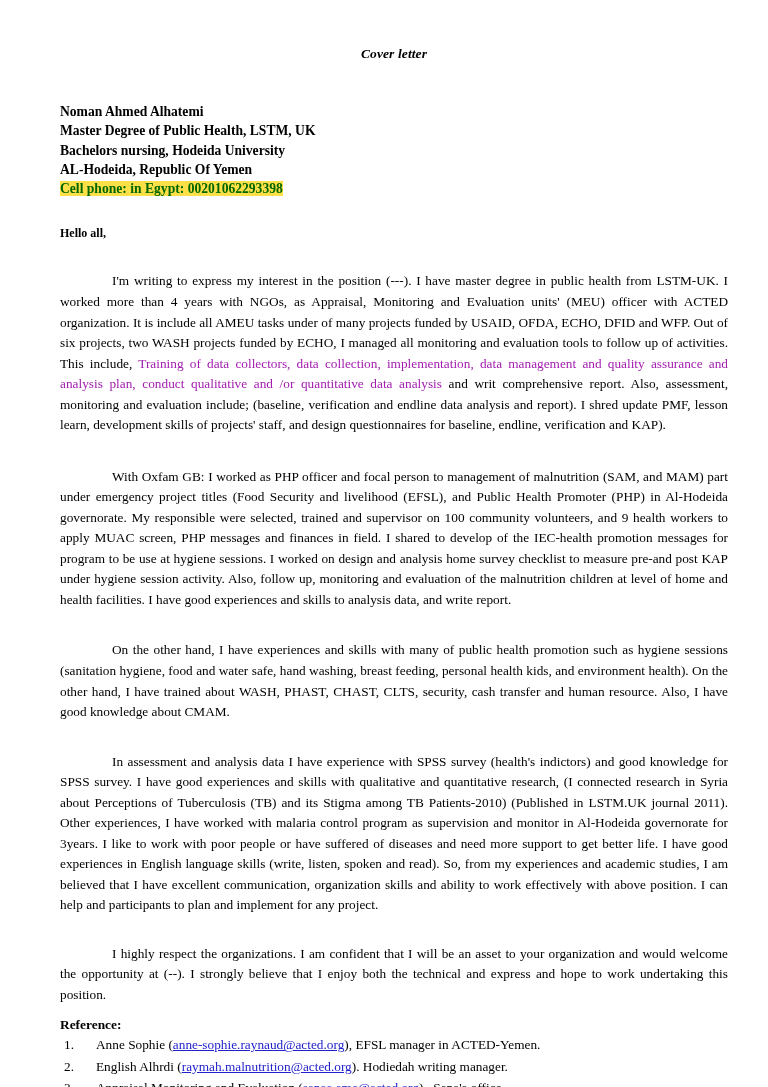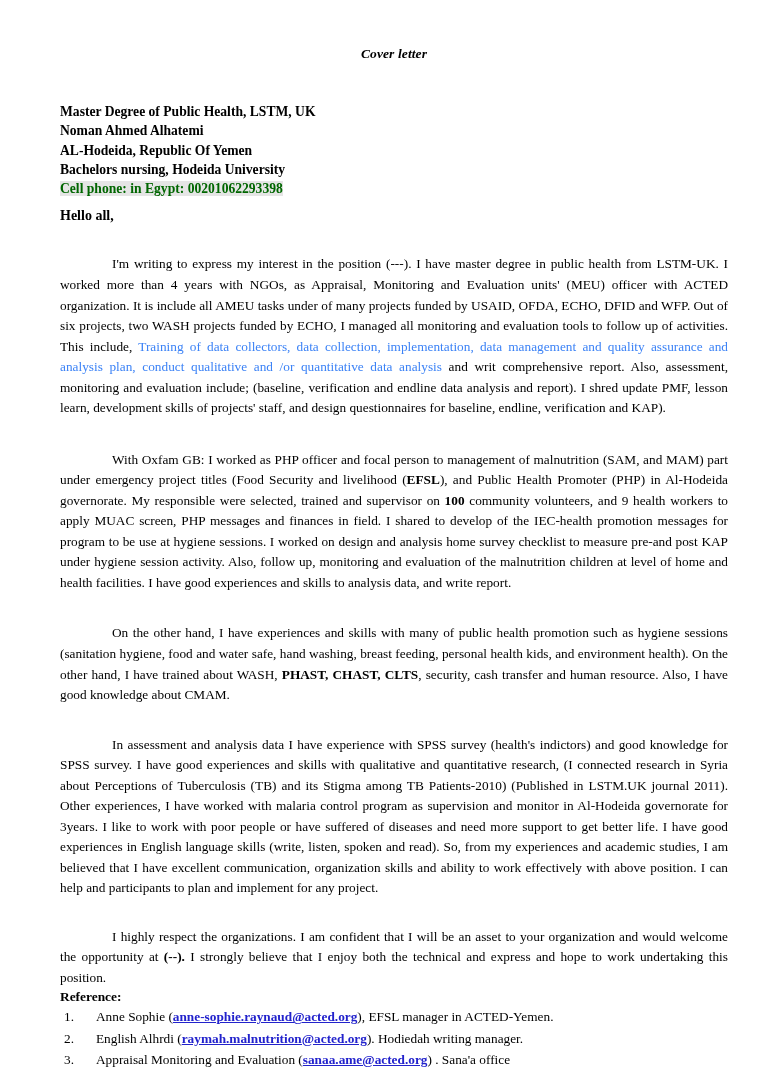--- a/index.html
+++ b/index.html
@@ -31,54 +31,54 @@
   .sender-block {
     margin-top: 40px;
     font-weight: bold;
     font-size: 13.6px;
     line-height: 1.42;
   }
   .sender-line {
     white-space: nowrap;
   }
   .hl-phone {
-    background: #e5e5e5;
+    background: #fde047;
     color: #006600;
     font-weight: bold;
   }
   .salutation {
     font-weight: bold;
-    font-size: 14px;
-    margin-top: 10px;
+    font-size: 12px;
+    margin-top: 28px;
   }
   .body-p {
     font-size: 13.3px;
     line-height: 1.545;
     text-align: justify;
     margin: 0;
     padding-top: 30px;
   }
   .body-p .indent {
     display: inline-block;
     width: 52px;
   }
   .body-p.p2 { padding-top: 31px; }
   .body-p.p3 { padding-top: 30px; }
   .body-p.p4 { padding-top: 29px; }
   .body-p.p5 { padding-top: 28px; }
   .gray {
-    color: #3b82f6;
+    color: #a21caf;
   }
   b, .bold {
-    font-weight: bold;
+    font-weight: normal;
   }
   .ref-heading {
     font-weight: bold;
     font-size: 13.4px;
-    margin-top: 1px;
+    margin-top: 12px;
   }
   ol.ref-list {
     list-style: none;
     margin: 2px 0 0 0;
     padding: 0;
     font-size: 13.3px;
     line-height: 1.52;
   }
   ol.ref-list > li {
     position: relative;
@@ -86,35 +86,34 @@
     margin-bottom: 1px;
   }
   ol.ref-list > li .num {
     position: absolute;
     left: 4px;
     top: 0;
   }
   a.email {
     color: #2222CC;
     text-decoration: underline;
-    font-weight: bold;
   }
 </style>
 </head>
 <body>
 
 <div class="page">
 
   <div class="doc-title">Cover letter</div>
 
   <div class="sender-block">
+    <div class="sender-line">Noman Ahmed Alhatemi</div>
     <div class="sender-line">Master Degree of Public Health, LSTM, UK</div>
-    <div class="sender-line">Noman Ahmed Alhatemi</div>
+    <div class="sender-line">Bachelors nursing, Hodeida University</div>
     <div class="sender-line">AL-Hodeida, Republic Of Yemen</div>
-    <div class="sender-line">Bachelors nursing, Hodeida University</div>
     <div class="sender-line"><span class="hl-phone">Cell phone: in Egypt: 00201062293398</span></div>
   </div>
 
   <div class="salutation">Hello all,</div>
 
   <p class="body-p p1"><span class="indent"></span><span>I'm writing to express my interest in the position (---). I have master degree in public health from LSTM-UK. I worked more than 4 years with NGOs, as Appraisal, Monitoring and Evaluation units' (MEU) officer with ACTED organization. It is include all AMEU tasks under of many projects funded by USAID, OFDA, ECHO, DFID and WFP. Out of six projects, two WASH projects funded by ECHO, I managed all monitoring and evaluation tools to follow up of activities. This include, </span><span class="gray">Training of data collectors, data collection,  implementation, data management and quality assurance and analysis plan, conduct qualitative and /or quantitative data analysis </span><span>and writ comprehensive report. Also, assessment, monitoring and evaluation include; (baseline, verification and endline data analysis and report). I shred update PMF, lesson learn, development skills of projects' staff, and design questionnaires for baseline, endline, verification and KAP).</span></p>
 
   <p class="body-p p2"><span class="indent"></span><span>With Oxfam GB: I worked as PHP officer and focal person to management of malnutrition (SAM, and MAM) part under emergency project titles (Food Security and livelihood (</span><b>EFSL</b><span>), and Public Health Promoter (PHP) in Al-Hodeida governorate. My responsible were selected, trained and supervisor on </span><b>100</b><span> community volunteers, and 9 health workers to apply MUAC screen, PHP messages and finances in field. I shared to develop of the IEC-health promotion messages for program to be use at hygiene sessions. I worked on design and analysis home survey checklist to measure pre-and post KAP under hygiene session activity. Also, follow up, monitoring and evaluation of the malnutrition children at level of home and health facilities. I have good experiences and skills to analysis data, and write report.</span></p>
 
   <p class="body-p p3"><span class="indent"></span><span>On the other hand, I have experiences and skills with many of public health promotion such as hygiene sessions (sanitation hygiene, food and water safe, hand washing, breast feeding, personal health kids, and environment health). On the other hand, I have trained about WASH, </span><b>PHAST, CHAST, CLTS</b><span>, security, cash transfer and human resource. Also, I have good knowledge about CMAM.</span></p>

